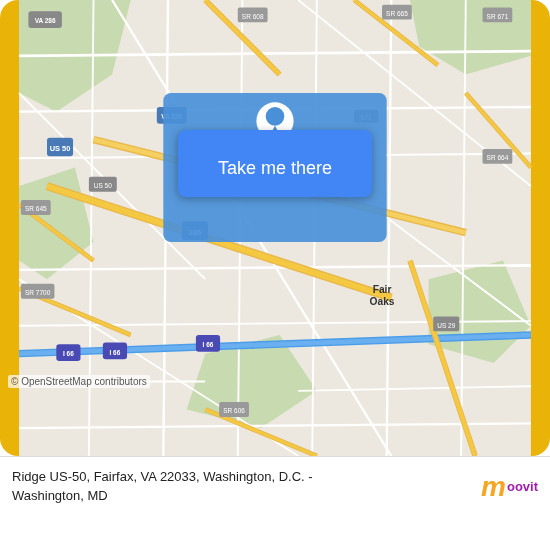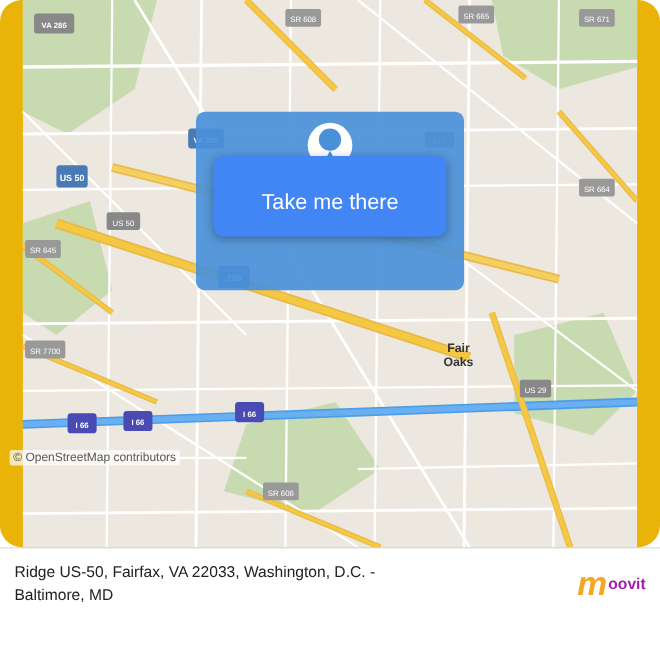--- a/index.html
+++ b/index.html
@@ -236,19 +236,19 @@
   <div id="copyright-text">© OpenStreetMap contributors</div>
 
   <div id="button-overlay">
     <button id="take-me-there-btn">Take me there</button>
   </div>
 </div>
 
 <div id="bottom-bar">
   <div id="address-text">
     <span>Ridge US-50, Fairfax, VA 22033, Washington, D.C. -</span><br>
-    <span>Baltimore, MD</span>
+    <span>Washington, MD</span>
   </div>
   <div id="moovit-logo">
     <span class="moovit-m">m</span>
     <span class="moovit-text">oovit</span>
   </div>
 </div>
 
 </body></html>

